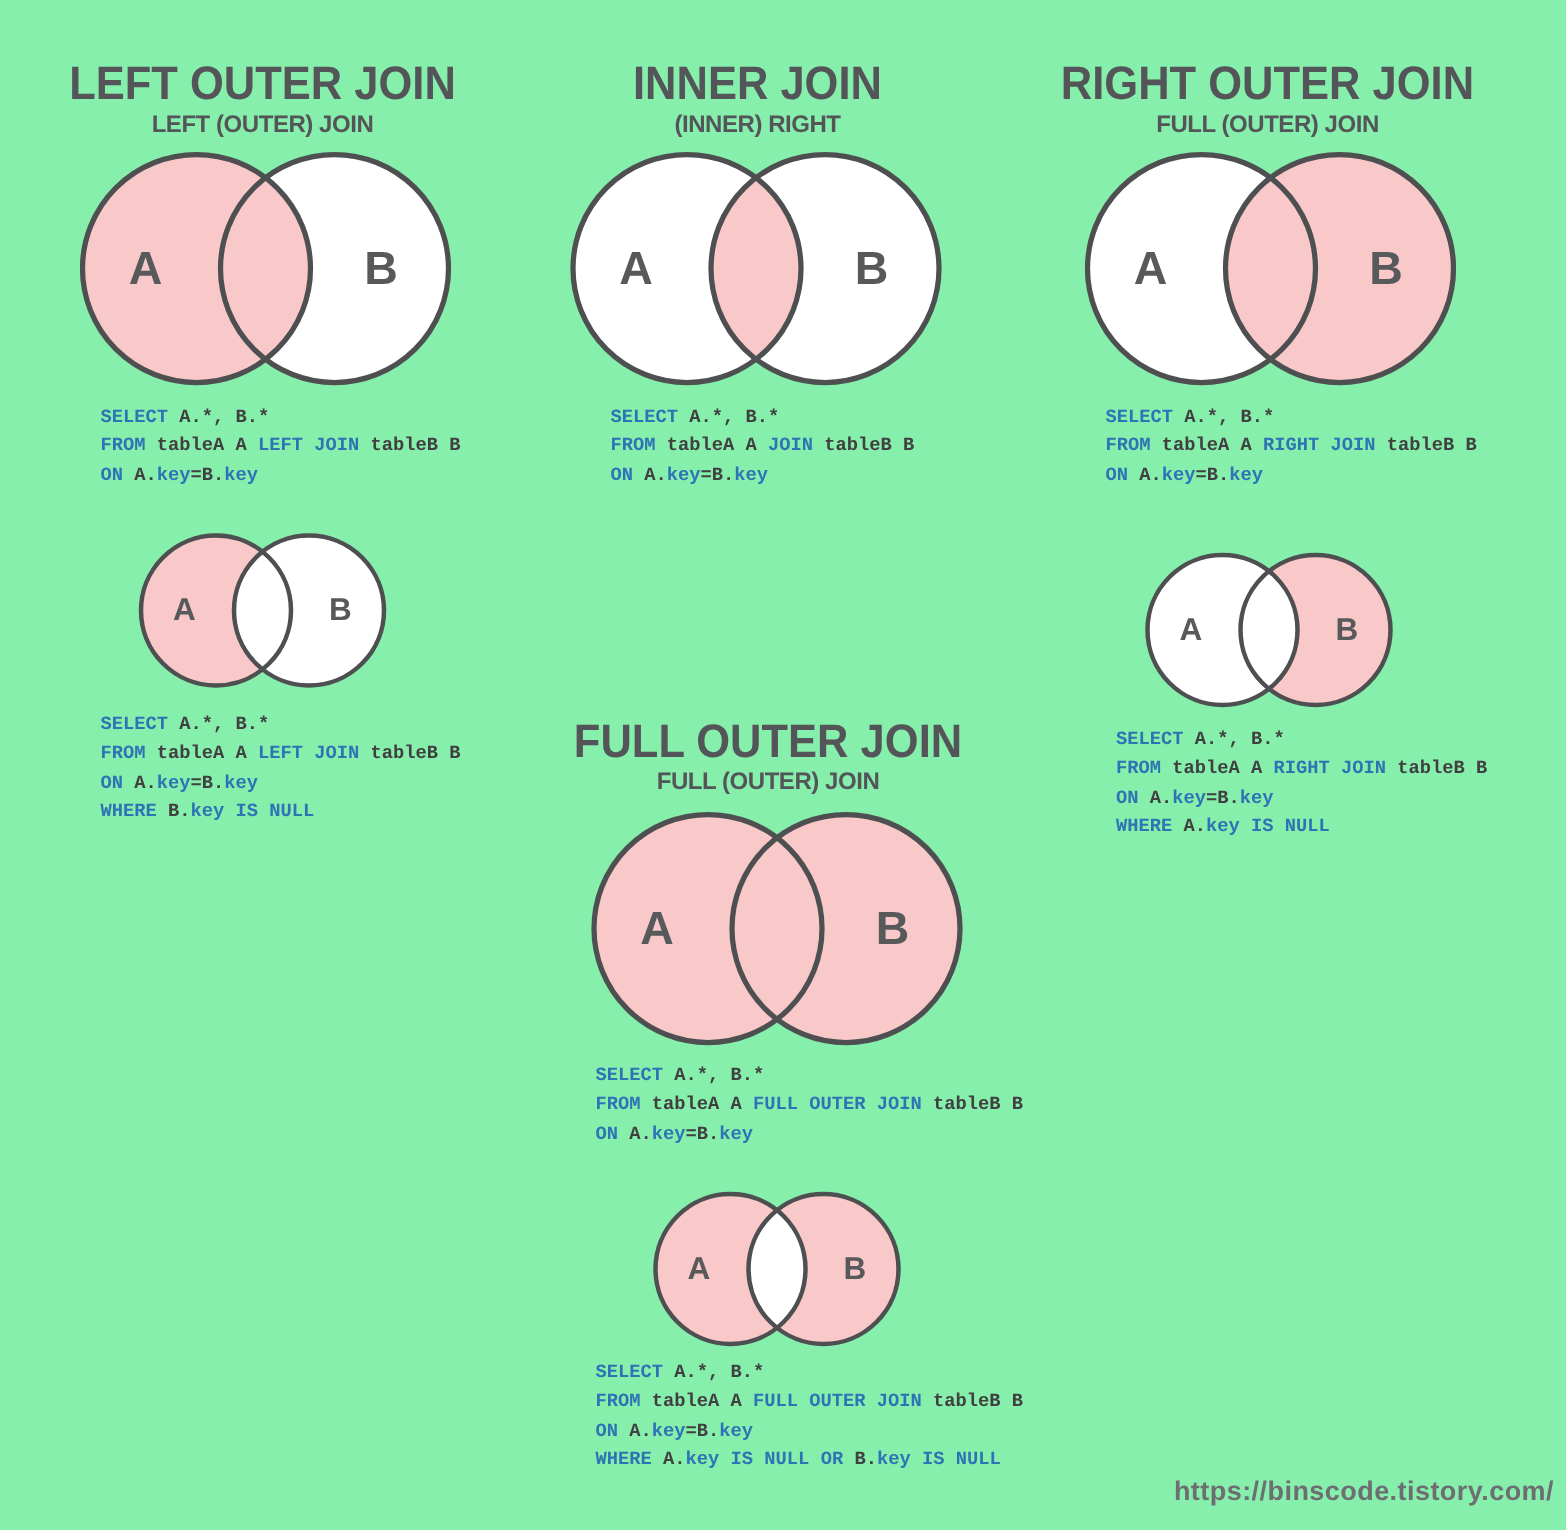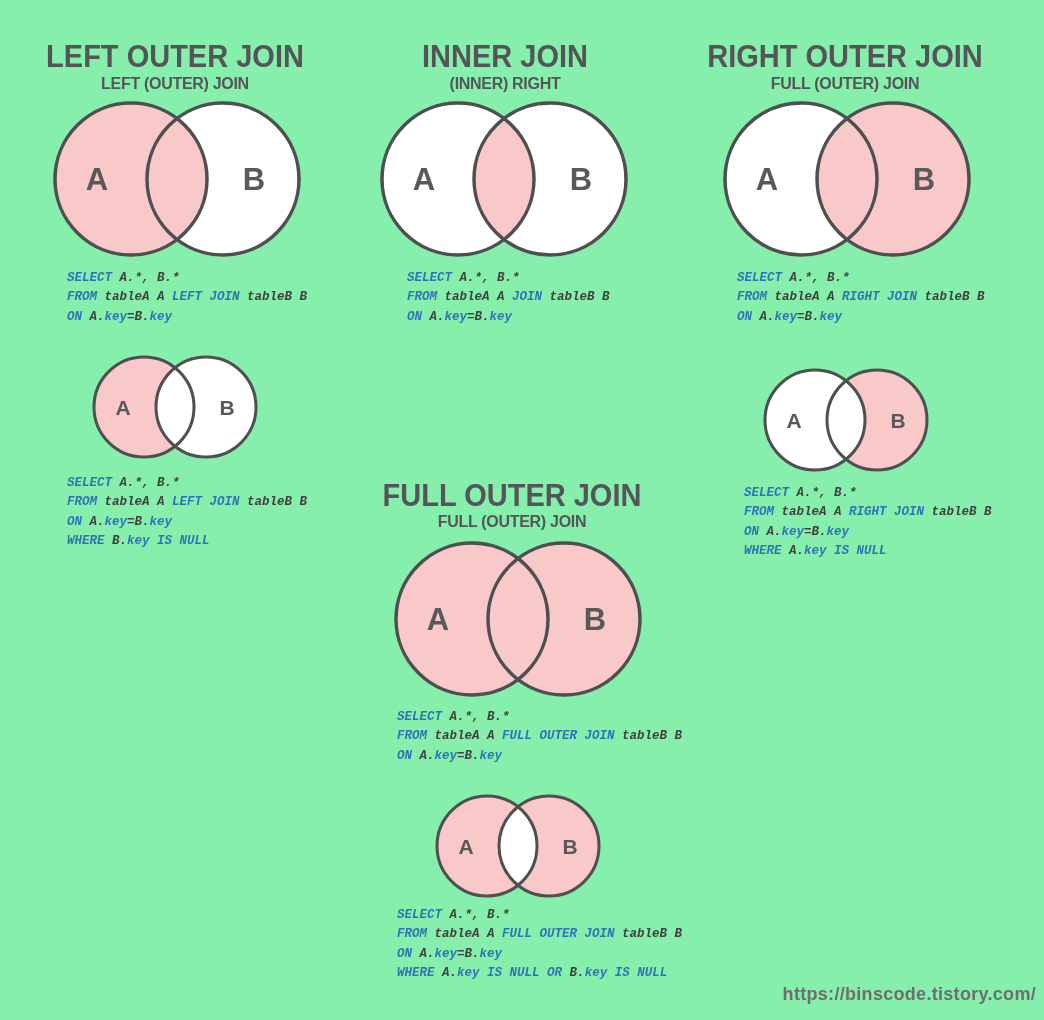--- a/index.html
+++ b/index.html
@@ -35,21 +35,20 @@
   .venn{position:absolute;line-height:0;}
   .venn svg text{font-family:"Liberation Sans",sans-serif;}
   .sql{
     position:absolute;
     font-family:"Liberation Mono","DejaVu Sans Mono",monospace;
     font-size:12.5px;
     font-weight:bold;
     line-height:19.4px;
     white-space:pre;
     color:var(--code,#404040);
-    font-style:italic;
   }
   .sql .kw{color:var(--kw,#2e74b5);}
   .watermark{
     position:absolute;
     right:8px;
     top:984px;
     font-weight:bold;
     font-size:18px;
     letter-spacing:0.3px;
     color:var(--wm,#6d6e71);

